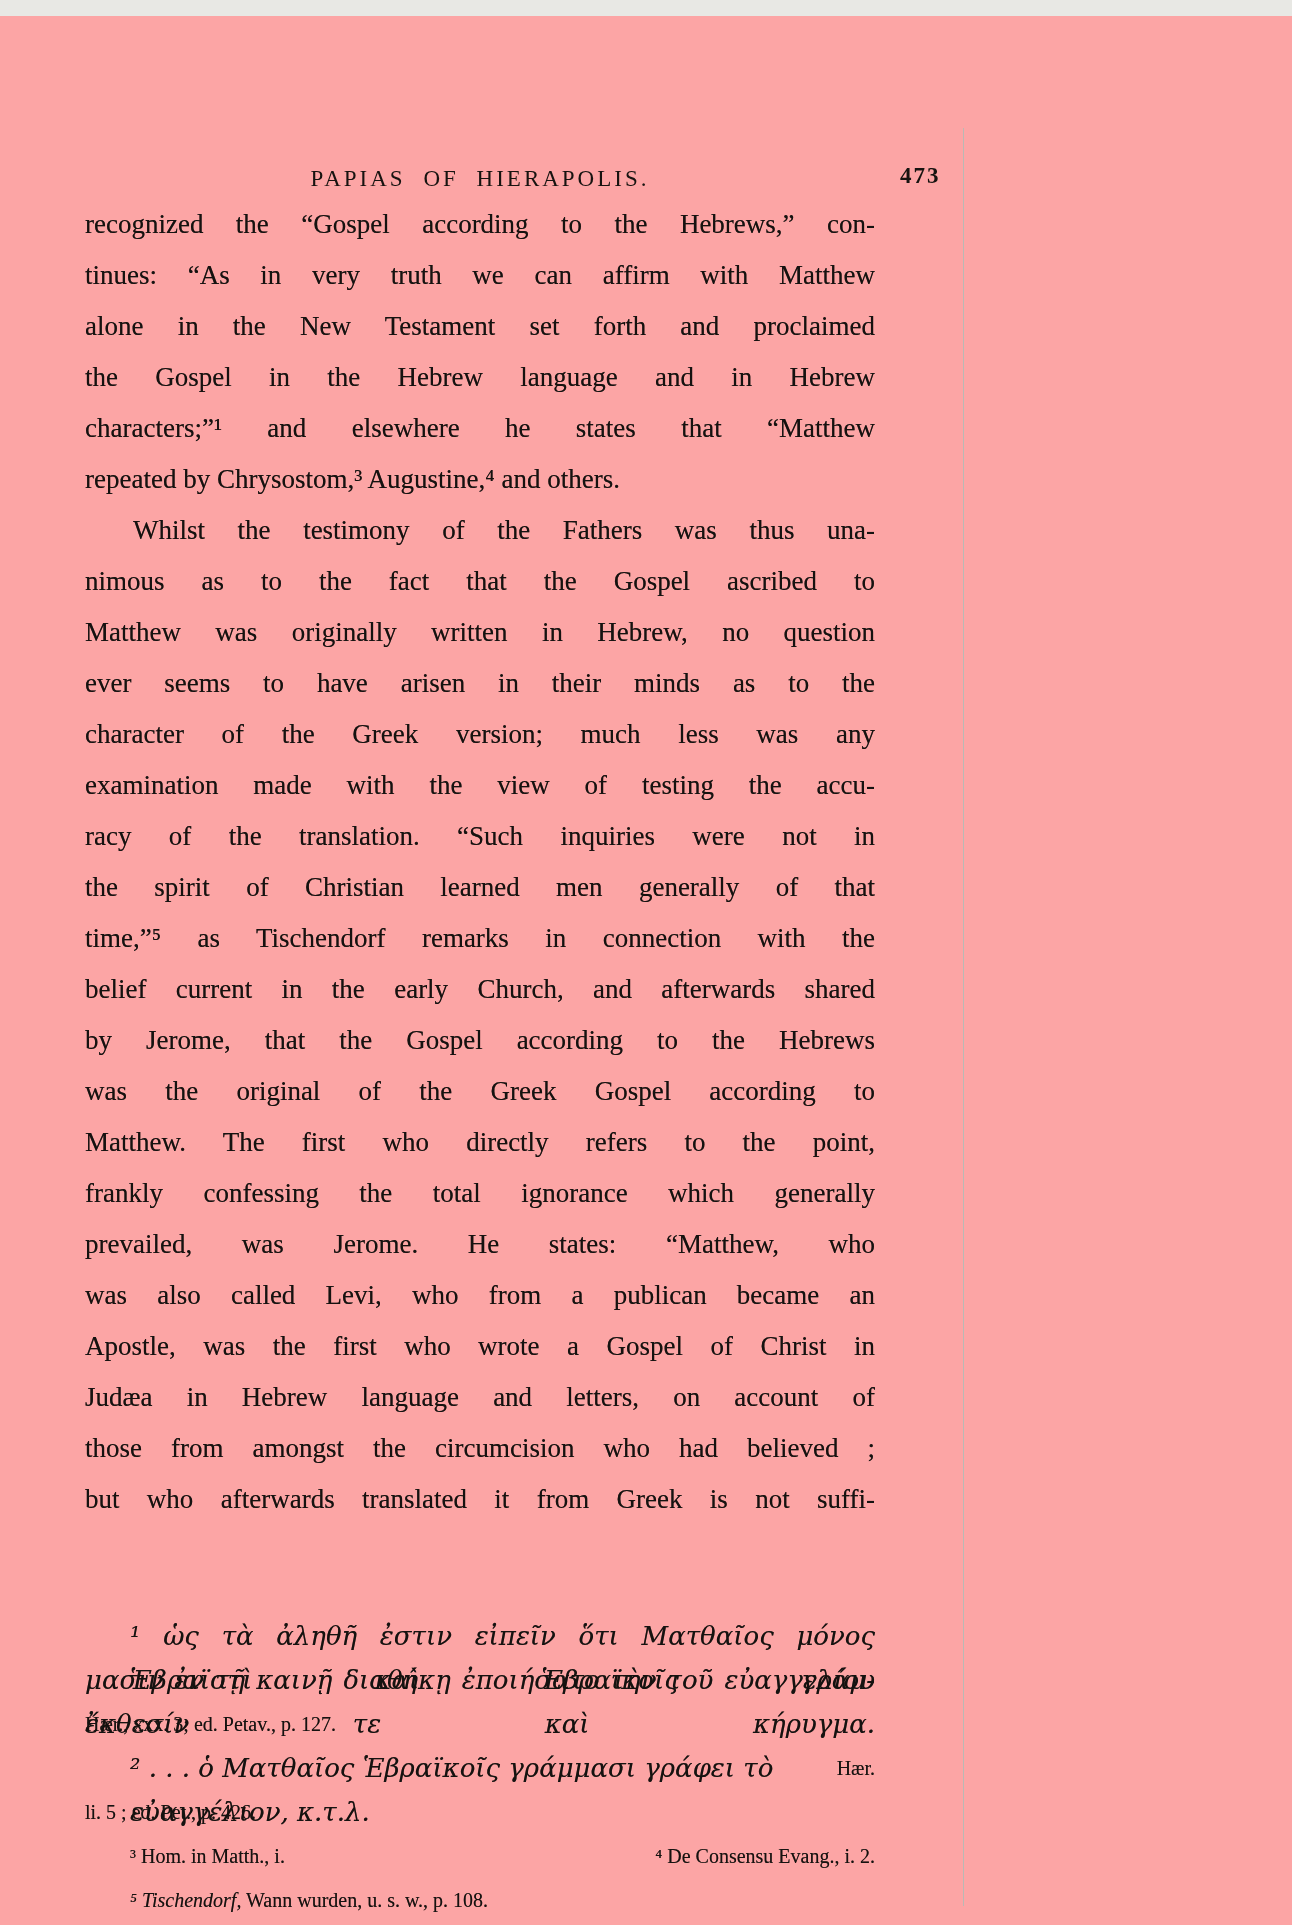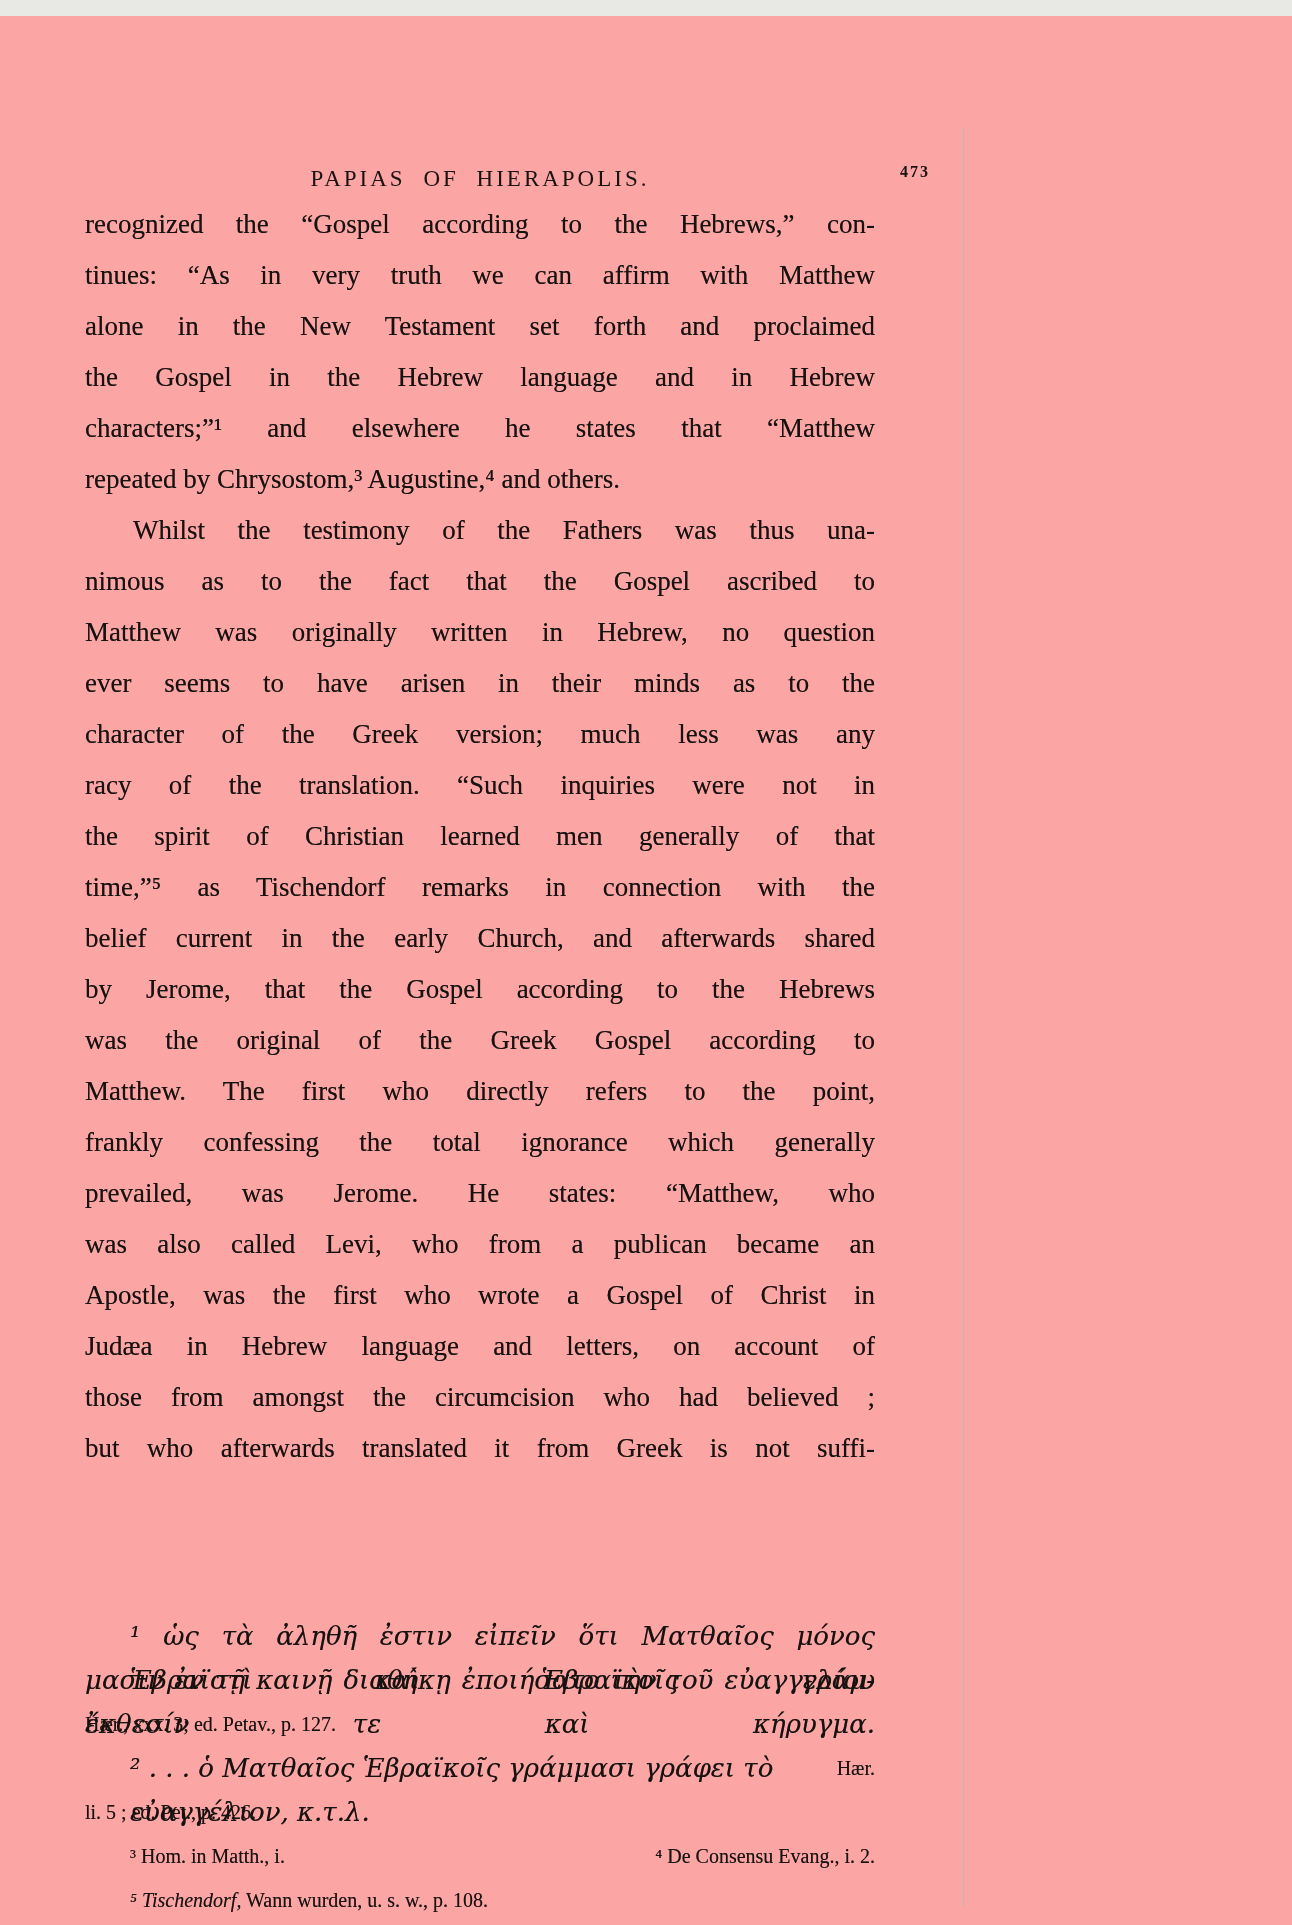--- a/index.html
+++ b/index.html
@@ -16,21 +16,21 @@
     overflow:hidden;
   }
   .running-header{
     position:absolute;left:85px;top:150px;width:790px;
     text-align:center;
     font-size:23px;letter-spacing:3px;word-spacing:9px;
     color:#171310;
   }
   .page-number{
     position:absolute;left:900px;top:147px;width:80px;
-    font-size:16px;font-weight:bold;letter-spacing:2px;
+    font-size:23px;font-weight:bold;letter-spacing:2px;
     color:#171310;
   }
   .margin-rule{
     position:absolute;left:963px;top:112px;width:1px;height:1778px;
     background:#b9b9b4;
   }
   .body-text{
     position:absolute;left:85px;top:183px;width:790px;
   }
   .bline{
@@ -73,20 +73,21 @@
     <div class="bline">alone in the New Testament set forth and proclaimed</div>
     <div class="bline">the Gospel in the Hebrew language and in Hebrew</div>
     <div class="bline">characters;”¹ and elsewhere he states that “Matthew</div>
     <div class="bline endline">repeated by Chrysostom,³ Augustine,⁴ and others.</div>
 
     <div class="bline indent">Whilst the testimony of the Fathers was thus una-</div>
     <div class="bline">nimous as to the fact that the Gospel ascribed to</div>
     <div class="bline">Matthew was originally written in Hebrew, no question</div>
     <div class="bline">ever seems to have arisen in their minds as to the</div>
     <div class="bline">character of the Greek version; much less was any</div>
+    <div class="bline">examination made with the view of testing the accu-</div>
     <div class="bline">racy of the translation.  “Such inquiries were not in</div>
     <div class="bline">the spirit of Christian learned men generally of that</div>
     <div class="bline">time,”⁵ as Tischendorf remarks in connection with the</div>
     <div class="bline">belief current in the early Church, and afterwards shared</div>
     <div class="bline">by Jerome, that the Gospel according to the Hebrews</div>
     <div class="bline">was the original of the Greek Gospel according to</div>
     <div class="bline">Matthew.  The first who directly refers to the point,</div>
     <div class="bline">frankly confessing the total ignorance which generally</div>
     <div class="bline">prevailed, was Jerome.  He states: “Matthew, who</div>
     <div class="bline">was also called Levi, who from a publican became an</div>

